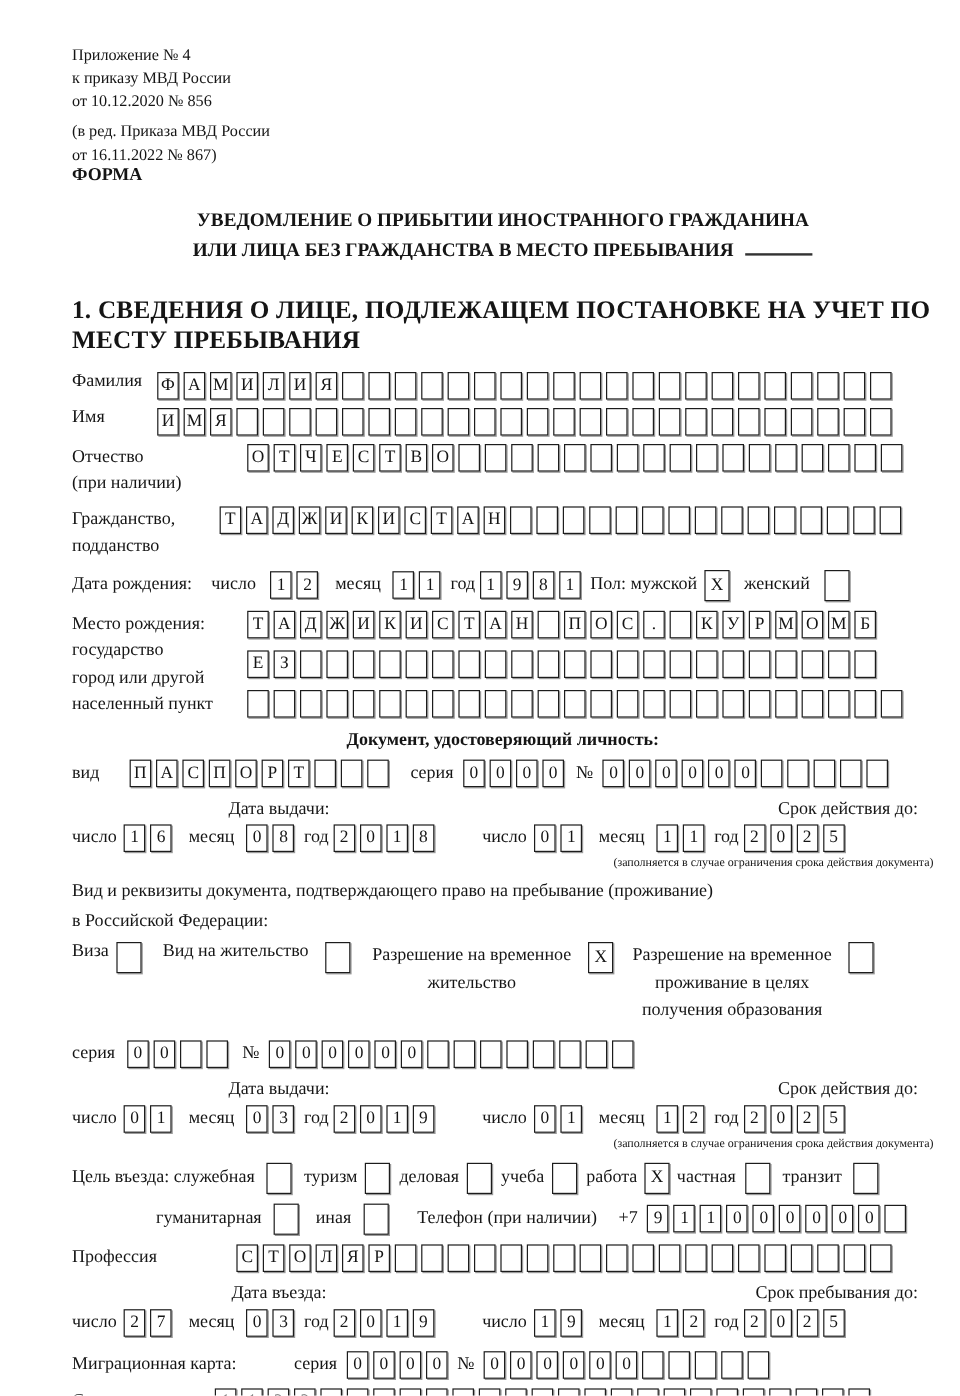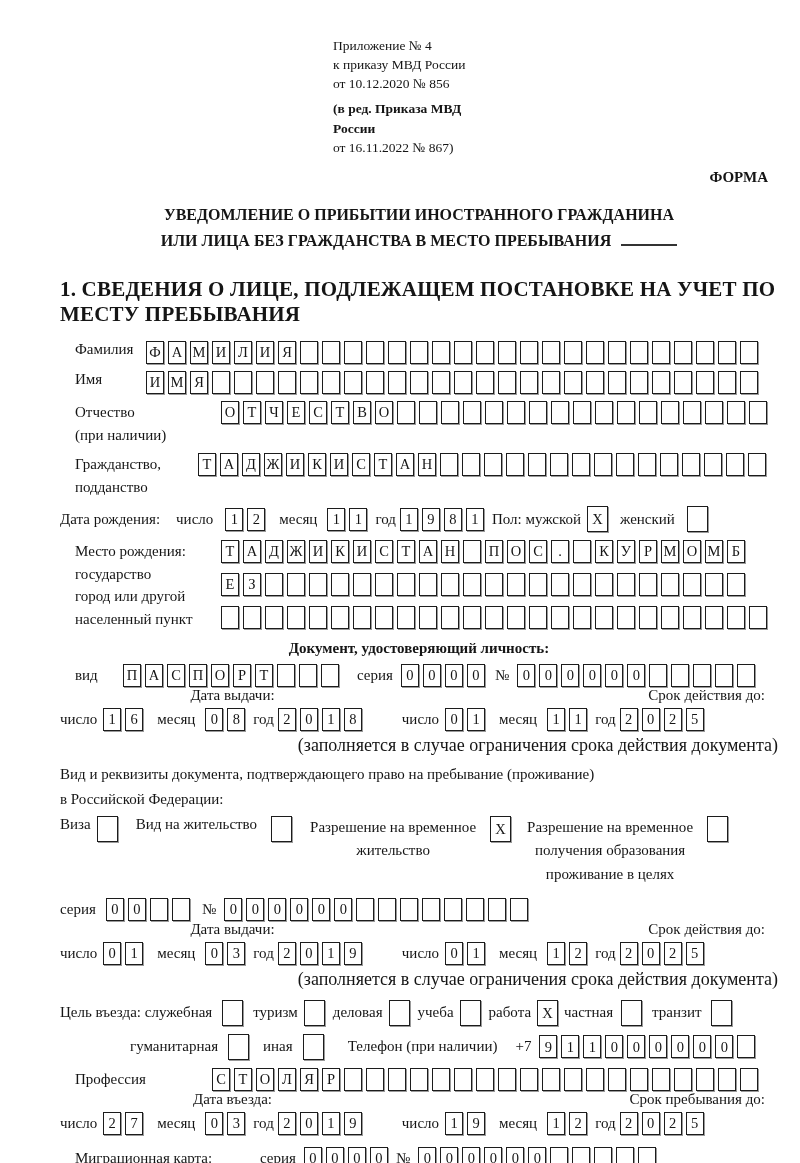--- a/index.html
+++ b/index.html
@@ -4,48 +4,48 @@
 <style>
   html,body{margin:0;padding:0;background:#fff;}
   body{
     width:800px;height:1163px;overflow:hidden;
     font-family:"Liberation Serif","DejaVu Serif",serif;
     color:#151515;font-size:15px;
   }
   .page{box-sizing:border-box;width:800px;height:1163px;padding:36px 22px 0 60px;}
 
   
-  .head{display:flex;justify-content:center;}
+  .head{display:flex;justify-content:flex-start;}
   .head-block{width:172px;font-size:13.5px;line-height:1.42;}
-  .rev{margin-top:6px;font-weight:bold;}
-  .form-marker{text-align:right;font-weight:bold;padding-right:10px;margin-top:12px;font-size:15px;}
+  .rev{margin-top:6px;}
+  .form-marker{text-align:left;font-weight:bold;padding-right:10px;font-size:15px;}
 
   
   .title{text-align:center;font-weight:bold;font-size:16px;margin-top:16px;line-height:1.6;}
   .blank{display:inline-block;width:56px;border-bottom:2.2px solid #333;height:14px;margin-left:10px;vertical-align:baseline;}
   .section{font-weight:bold;font-size:21px;margin-top:24px;letter-spacing:.2px;}
 
   
   .row{display:flex;align-items:flex-start;margin-top:7px;}
   .row.vc{align-items:center;}
-  .lbl{flex:none;margin-left:15px;}
+  .lbl{flex:none;}
   .boxes{display:flex;gap:4px;flex:none;}
   .box{
     flex:none;width:16px;height:21px;border:1.5px solid #1c1c1c;background:#fff;
     display:flex;align-items:center;justify-content:center;
     font-size:14.5px;line-height:1;box-shadow:1px 1px 0 #9a9a9a;
   }
   .cb .box{width:19px;height:24px;}
   .center-lines{text-align:center;line-height:1.55;}
 
   .center-bold{text-align:center;font-weight:bold;margin-top:10px;}
-  .date-heads{display:flex;}
+  .date-heads{display:flex;margin-top:10px;}
   .dh-left{width:345px;text-align:center;}
   .dh-right{width:335px;text-align:right;margin-left:25px;}
-  .note-right{text-align:right;font-size:18px;margin-top:4px;}.mt8{margin-top:8px;}.mt10{margin-top:10px;}
+  .note-right{text-align:right;font-size:10px;margin-top:4px;}.mt8{margin-top:8px;}.mt10{margin-top:10px;}
   .mt12{margin-top:12px;}.mt14{margin-top:14px;}
   .ml4{margin-left:4px;}.ml6{margin-left:6px;}.ml8{margin-left:8px;}
   .ml10{margin-left:10px;}.ml12{margin-left:12px;}.ml14{margin-left:14px;}
   .ml16{margin-left:16px;}.ml18{margin-left:18px;}.ml24{margin-left:24px;}
   .ml40{margin-left:40px;}
   .stack div{line-height:1.5;}
 </style>
 </head>
 <body>
 
@@ -423,22 +423,22 @@
       </span>
     <span class="ml18 center-lines">
       <div>Разрешение на временное</div>
       <div>жительство</div>
     </span>
     <span class="boxes cb ml14">
         <span class="box">X</span>
       </span>
     <span class="ml16 center-lines">
       <div>Разрешение на временное</div>
+      <div>проживание в целях</div>
       <div>получения образования</div>
-      <div>проживание в целях</div>
     </span>
     <span class="boxes cb ml14">
         <span class="box"></span>
       </span>
   </div>
 
   <div class="row vc mt12">
     <span>серия</span>
     <span class="boxes ml10">
         <span class="box">0</span>

